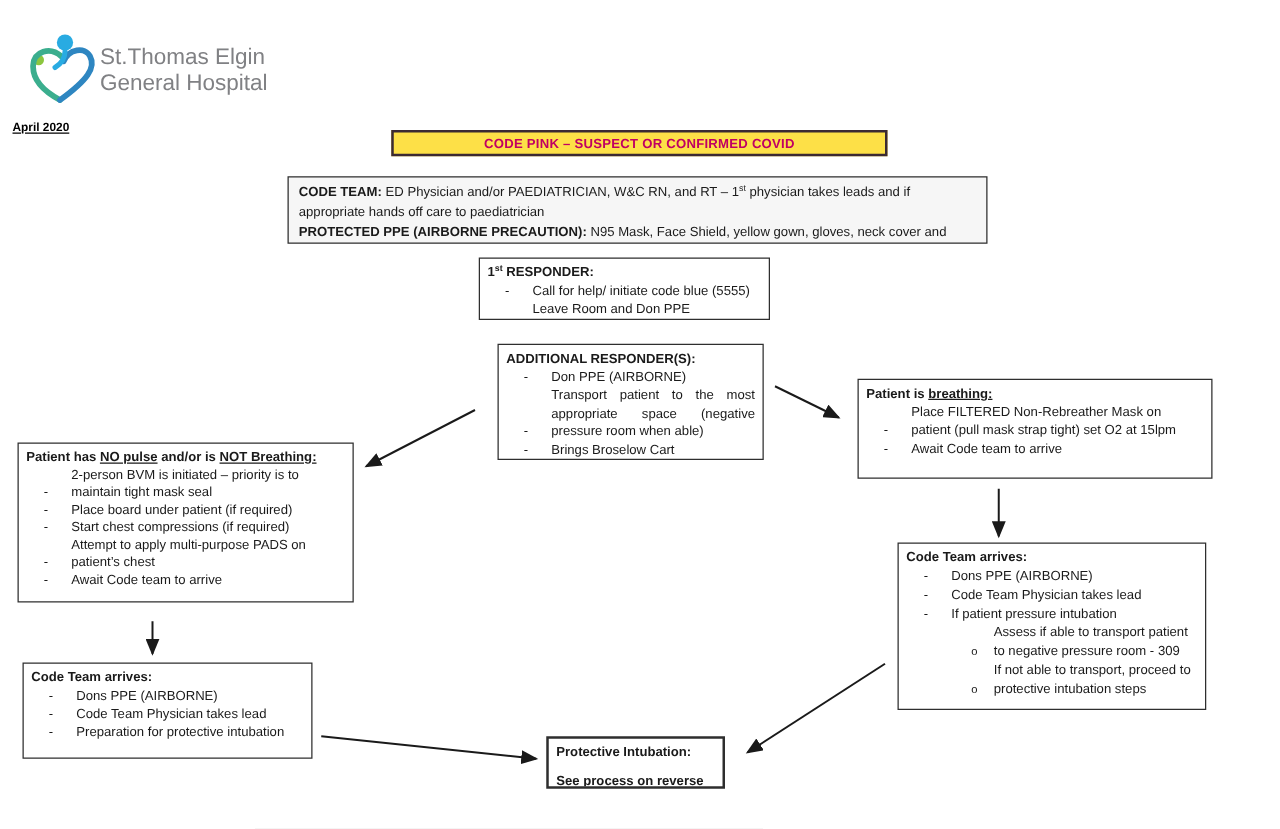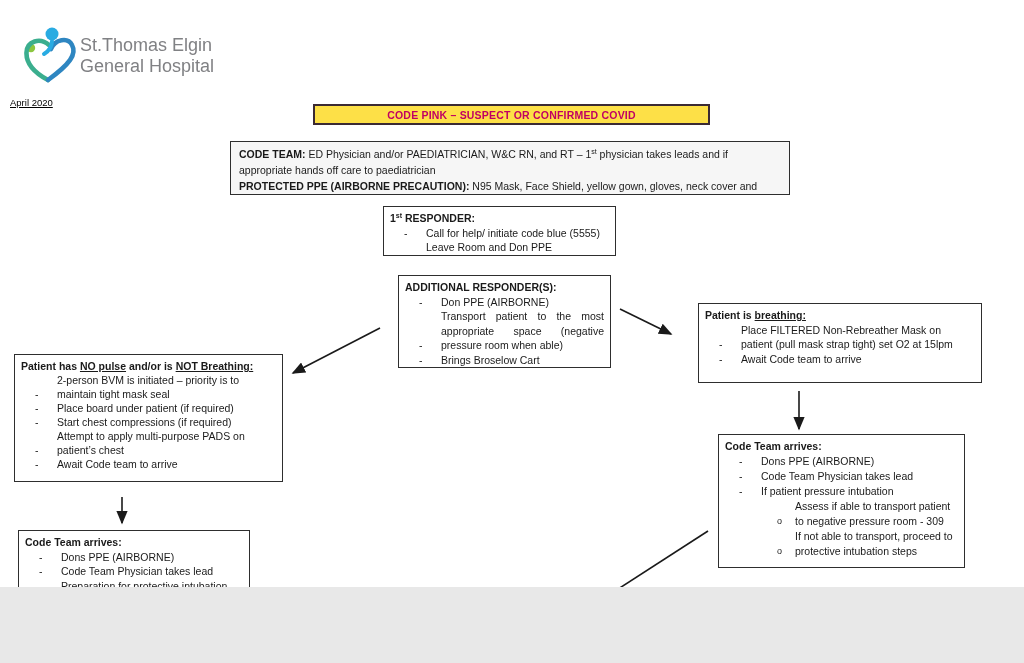--- a/index.html
+++ b/index.html
@@ -1,24 +1,24 @@
 <!DOCTYPE html>
 <html><head>
 <meta charset="utf-8">
 <style>
   html,body { margin:0; padding:0; background:#e8e8e8; }
   #canvas {
-    position:relative; width:1024px; height:587px; background:#ffffff;
+    position:relative; width:1024px; height:663px; background:#ffffff;
     font-family:"Liberation Sans", sans-serif; color:#1a1a1a; overflow:hidden;
     margin:0 auto;
   }
   
   #logo { position:absolute; left:24px; top:26px; }
   #date-label {
-    position:absolute; left:10px; top:97px; font-size:9.5px; font-weight:normal;
+    position:absolute; left:10px; top:97px; font-size:9.5px; font-weight:bold;
     text-decoration:underline; color:#000;
   }
   
   #banner {
     position:absolute; left:313px; top:104px; width:397px; height:21px;
     background:#fde047; border:2px solid #3b2a33; box-sizing:border-box;
     display:flex; align-items:center; justify-content:center;
     font-size:10.5px; font-weight:bold; color:#c00063; letter-spacing:.2px;
   }
   
@@ -36,21 +36,21 @@
   .bullet .mk { flex:none; width:22px; }
   .bullet .mk::before { content:"-"; }
   .bullet .txt { flex:1; }
   .sub { padding-left:52px; }
   .sub .mk { width:18px; font-size:9px; }
   .sub .mk::before { content:"o"; }
   .just .txt { text-align:justify; }
   #box-code-team { left:230px; top:141px; width:560px; height:54px; background:#f6f6f6; line-height:16px; padding:4px 8px; }
   #box-responder1 { left:383px; top:206px; width:233px; height:50px; }
   #box-additional { left:398px; top:275px; width:213px; height:93px; }
-  #box-breathing { left:686px; top:303px; width:284px; height:80px;margin-left:12px; }
+  #box-breathing { left:686px; top:303px; width:284px; height:80px; }
   #box-no-pulse { left:14px; top:354px; width:269px; height:128px; line-height:14px; }
   #box-ct-right { left:718px; top:434px; width:247px; height:134px; line-height:15px; }
   #box-ct-left { left:18px; top:530px; width:232px; height:77px; }
   #box-intubation { left:437px; top:589px; width:143px; height:42px; border-width:2px; }
   #box-intubation .txt2 { margin-top:8px;font-weight:bold; }
   
   #arrows { position:absolute; left:0; top:0; width:1024px; height:663px; pointer-events:none; }
 </style>
 </head>
 <body>

